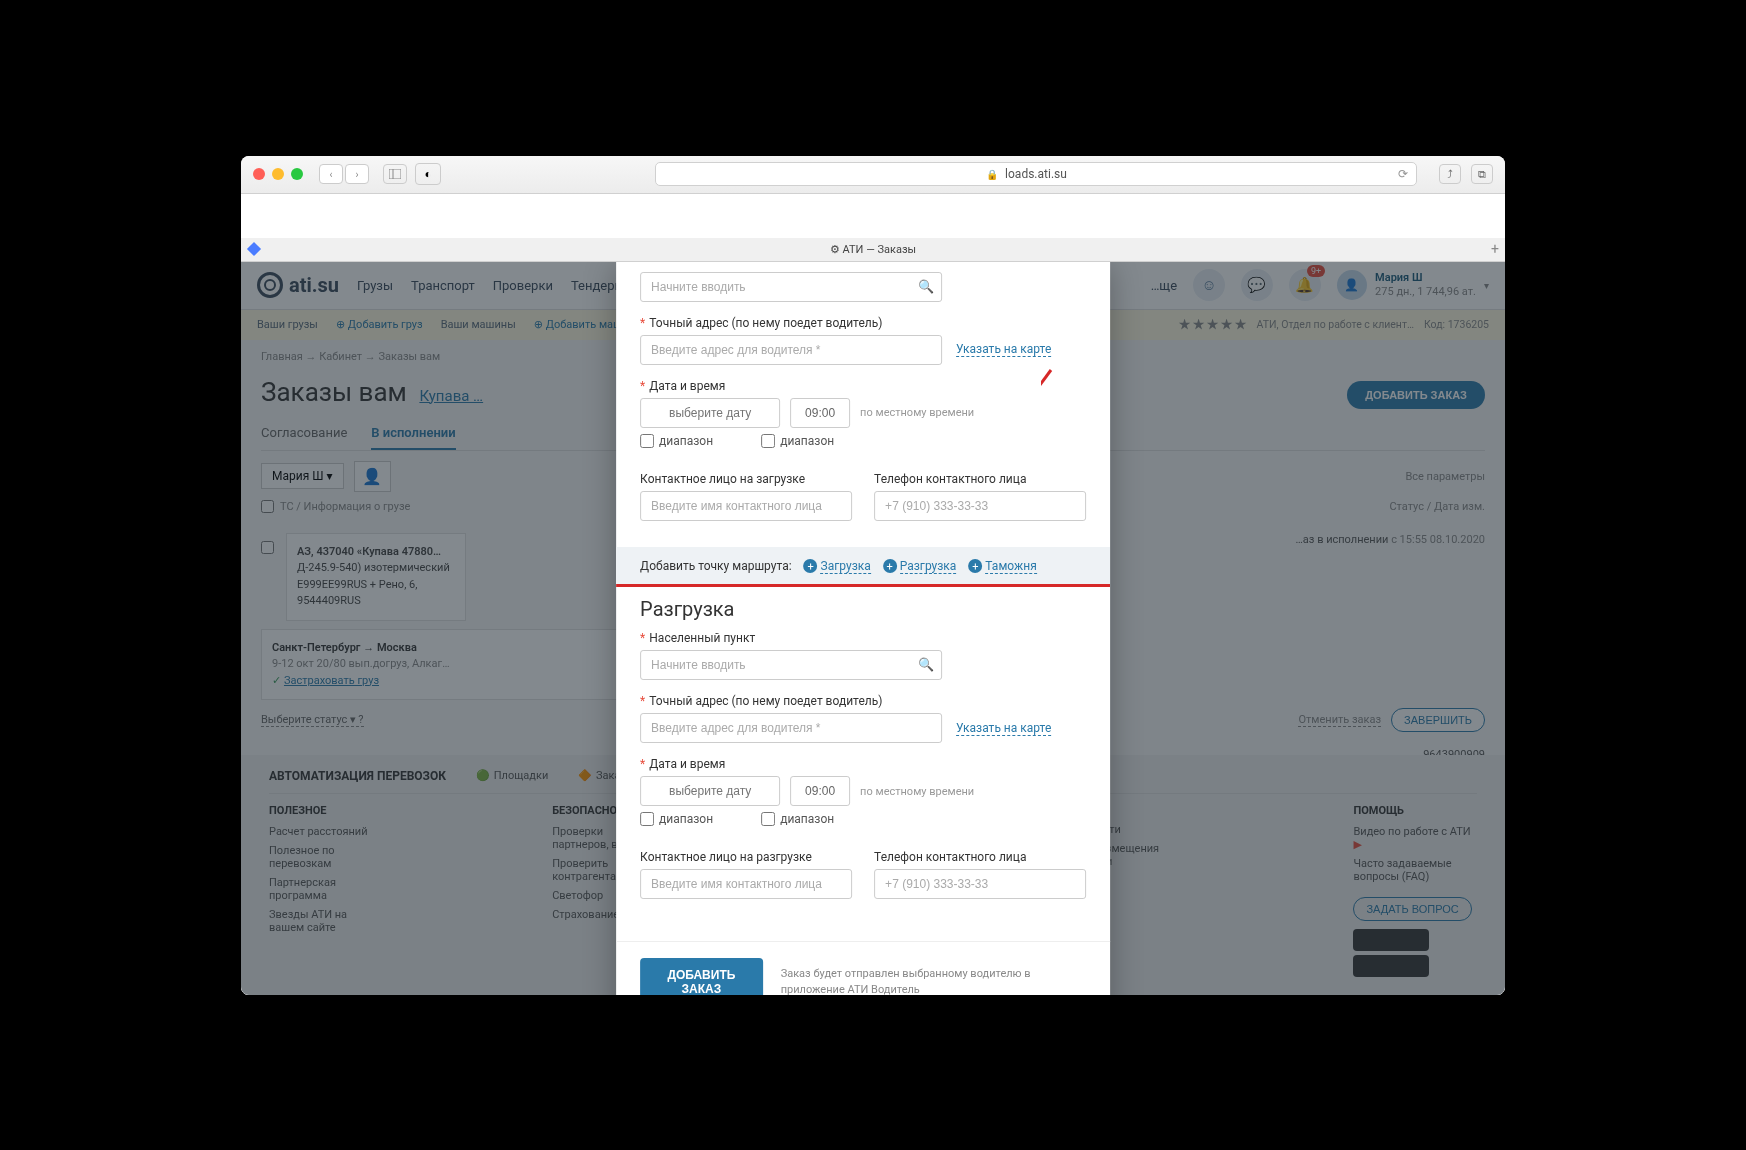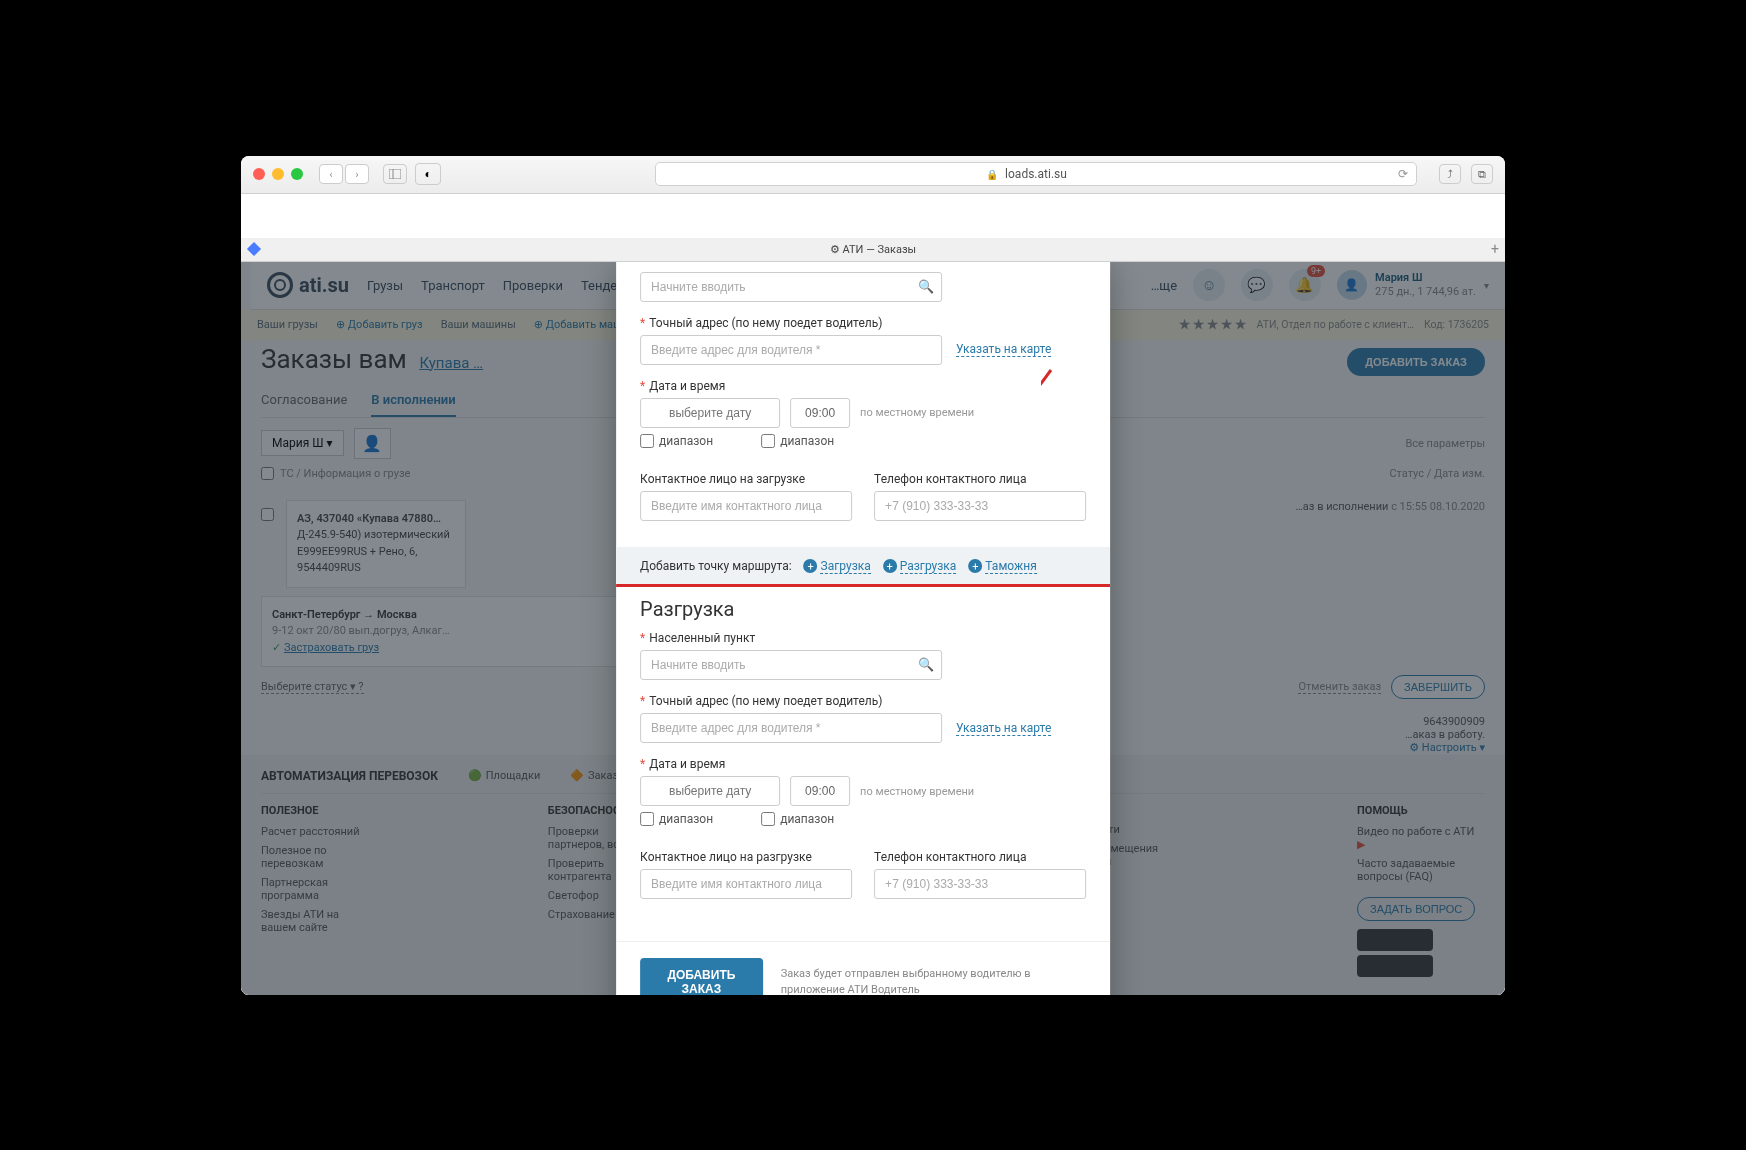--- a/index.html
+++ b/index.html
@@ -16,21 +16,21 @@
 .urlbar .lock { position: absolute; left: calc(50% - 50px); font-size: 10px; }
 .urlbar .reload { position: absolute; right: 8px; font-size: 12px; color: #999; }
 .reader-btn { width: 26px; height: 22px; border: 1px solid #ccc; border-radius: 4px; margin-right: 6px; display: flex; align-items: center; justify-content: center; font-size: 12px; }
 .tb-right { display: flex; gap: 10px; margin-left: auto; }
 .tb-icon { width: 22px; height: 20px; border: 1px solid #ccc; border-radius: 4px; display: flex; align-items: center; justify-content: center; font-size: 11px; color: #666; }
 .tabbar { height: 24px; background: #f0f0f0; border-bottom: 1px solid #d0d0d0; display: flex; align-items: center; justify-content: center; font-size: 11px; color: #444; position: relative; margin-top: 44px; }
 .tabbar .plus { position: absolute; right: 6px; font-size: 14px; color: #888; }
 .tabbar .pinned { position: absolute; left: 8px; width: 10px; height: 10px; background: #4a7cff; transform: rotate(45deg); }
 .content { flex: 1; position: relative; overflow: hidden; }
 .app { position: absolute; inset: 0; background: #f5f5f5; }
-.app-header { height: 48px; background: #fff; border-bottom: 1px solid #e0e0e0; display: flex; align-items: center; padding: 0 16px; gap: 18px; margin-left: 10px; }
+.app-header { height: 48px; background: #fff; border-bottom: 1px solid #e0e0e0; display: flex; align-items: center; padding: 0 16px; gap: 18px; }
 .logo { display: flex; align-items: center; gap: 6px; font-weight: 700; font-size: 20px; color: #3a4a5c; }
 .logo-icon { width: 26px; height: 26px; border: 3px solid #3a4a5c; border-radius: 50%; position: relative; }
 .logo-icon::before { content: ""; position: absolute; inset: 4px; border: 2px solid #3a4a5c; border-radius: 50%; }
 .nav-link { font-size: 13px; color: #3a4a5c; }
 .header-right { margin-left: auto; display: flex; align-items: center; gap: 16px; }
 .hicon { width: 32px; height: 32px; border-radius: 50%; background: #e8eef4; display: flex; align-items: center; justify-content: center; color: #5a7a9a; font-size: 15px; position: relative; }
 .badge { position: absolute; top: -4px; right: -4px; background: #e74c3c; color: #fff; font-size: 9px; padding: 1px 4px; border-radius: 8px; }
 .user-block { display: flex; align-items: center; gap: 8px; }
 .avatar { width: 30px; height: 30px; border-radius: 50%; background: #c5d9ec; display: flex; align-items: center; justify-content: center; font-size: 12px; color: #4a6a8a; }
 .user-text { font-size: 11px; line-height: 1.3; }
@@ -48,21 +48,21 @@
 .tabs { display: flex; gap: 24px; border-bottom: 1px solid #ddd; margin-bottom: 10px; }
 .tab { padding: 8px 0; font-size: 13px; color: #666; }
 .tab.active { color: #2a7aaa; border-bottom: 2px solid #2a7aaa; font-weight: 600; }
 .order-row { display: flex; gap: 12px; align-items: flex-start; margin-top: 12px; }
 .card { background: #fff; border: 1px solid #e0e0e0; padding: 10px; font-size: 11px; color: #444; line-height: 1.5; }
 .card .route { font-weight: 600; color: #333; }
 .card .status-link { color: #2a7aaa; text-decoration: underline; }
 .btn-blue { background: #2a7aaa; color: #fff; border: none; padding: 8px 18px; border-radius: 18px; font-size: 11px; font-weight: 600; }
 .btn-outline { border: 1px solid #2a7aaa; color: #2a7aaa; background: #fff; padding: 5px 12px; border-radius: 14px; font-size: 11px; }
 
-.footer-area { position: absolute; bottom: 0; left: 0; right: 0; background: #ededed; padding: 14px 20px; }
+.footer-area { position: absolute; bottom: 0; left: 0; right: 0; background: #ededed; padding: 14px 28px; }
 .footer-top { font-size: 12px; font-weight: 700; color: #333; padding-bottom: 10px; border-bottom: 1px solid #ddd; margin-bottom: 10px; display: flex; gap: 30px; align-items: center; }
 .footer-top .ico-link { font-size: 11px; font-weight: 400; color: #555; display: flex; align-items: center; gap: 4px; }
 .footer-cols { display: flex; gap: 180px; }
 .footer-col h4 { font-size: 11px; font-weight: 700; color: #333; margin-bottom: 8px; }
 .footer-col a { display: block; font-size: 11px; color: #555; text-decoration: none; margin-bottom: 6px; }
 .footer-right { margin-left: auto; }
 .footer-right .ask { border: 1px solid #2a7aaa; color: #2a7aaa; background: transparent; padding: 5px 12px; border-radius: 14px; font-size: 11px; margin-top: 8px; }
 .app-btn { display: inline-block; width: 76px; height: 22px; background: #333; border-radius: 4px; margin-right: 6px; }
 
 .dim { position: absolute; inset: 0; background: rgba(30,40,50,.55); }
@@ -179,20 +179,21 @@
               <div class="star"></div>
               <div class="star"></div>
               <div class="star"></div>
           </div>
           <span>АТИ, Отдел по работе с клиент…</span>
           <span>Код: 1736205</span>
         </div>
       </div>
 
       <div class="page-body">
+        <div class="breadcrumb">Главная → Кабинет → Заказы вам</div>
         <div style="display:flex;align-items:center;">
           <div class="page-title">
             <span>Заказы вам</span>
             <a>Купава …</a>
           </div>
           <button class="btn-blue" style="margin-left:auto;">ДОБАВИТЬ ЗАКАЗ</button>
         </div>
         <div class="tabs">
           <div class="tab">Согласование</div>
           <div class="tab active">В исполнении</div>

